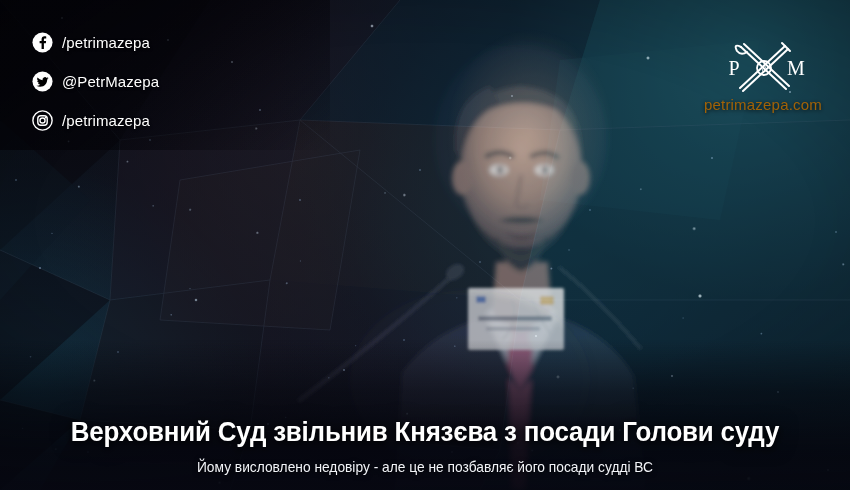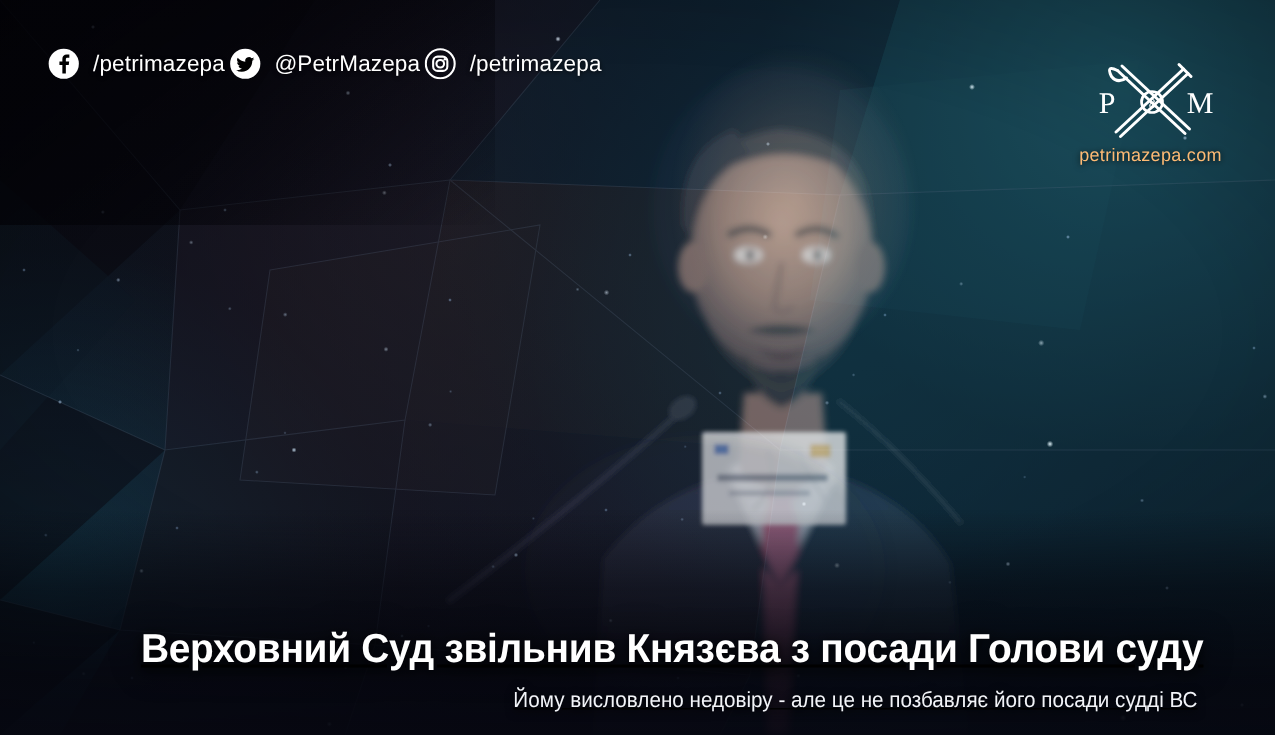--- a/index.html
+++ b/index.html
@@ -114,22 +114,22 @@
     position: absolute; left: 0; top: 0; width: 330px; height: 150px;
     background: linear-gradient(140deg, rgba(2,2,6,.88) 0%, rgba(3,3,8,.7) 45%, rgba(4,4,10,0) 100%);
     pointer-events: none;
   }
 
   
   .socials {
     position: absolute;
     left: 32px; top: 31px;
     display: flex;
-    flex-direction: row;
-    gap: 3px;
+    flex-direction: column;
+    gap: 17px;
     z-index: 6;
   }
   .social-row {
     display: flex;
     align-items: center;
     gap: 9px;
     height: 22px;
   }
   .social-ic {
     width: 21px; height: 21px;
@@ -152,36 +152,35 @@
     right: 28px; top: 38px;
     z-index: 6;
     display: flex;
     flex-direction: column;
     align-items: center;
   }
   .brand-mark { width: 110px; height: 55px; position: relative; }
   .brand-mark svg { display: block; }
   .brand-url {
     margin-top: 3px;
-    color: #fdba74;
-    font-size: 12px;
+    color: #a16207;
+    font-size: 15px;
     letter-spacing: .2px;
     text-shadow: 0 1px 4px rgba(0,0,0,.85);
     font-family: "Liberation Sans", sans-serif;
     white-space: nowrap;
   }
 
   
   .caption {
     position: absolute;
     left: 0; right: 0; bottom: 14px;
     z-index: 7;
-    text-align: right;
+    text-align: center;
     padding: 0 32px;
-    text-decoration: underline;
   }
   .headline {
     color: #ffffff;
     font-size: 27px;
     font-weight: bold;
     line-height: 1.12;
     letter-spacing: -.2px;
     font-family: "Liberation Sans Narrow", "Liberation Sans", sans-serif;
     transform: scaleX(.96);
     transform-origin: center;

